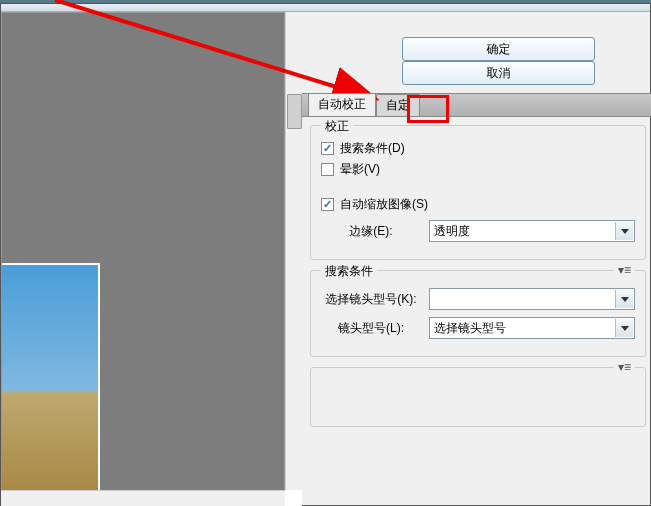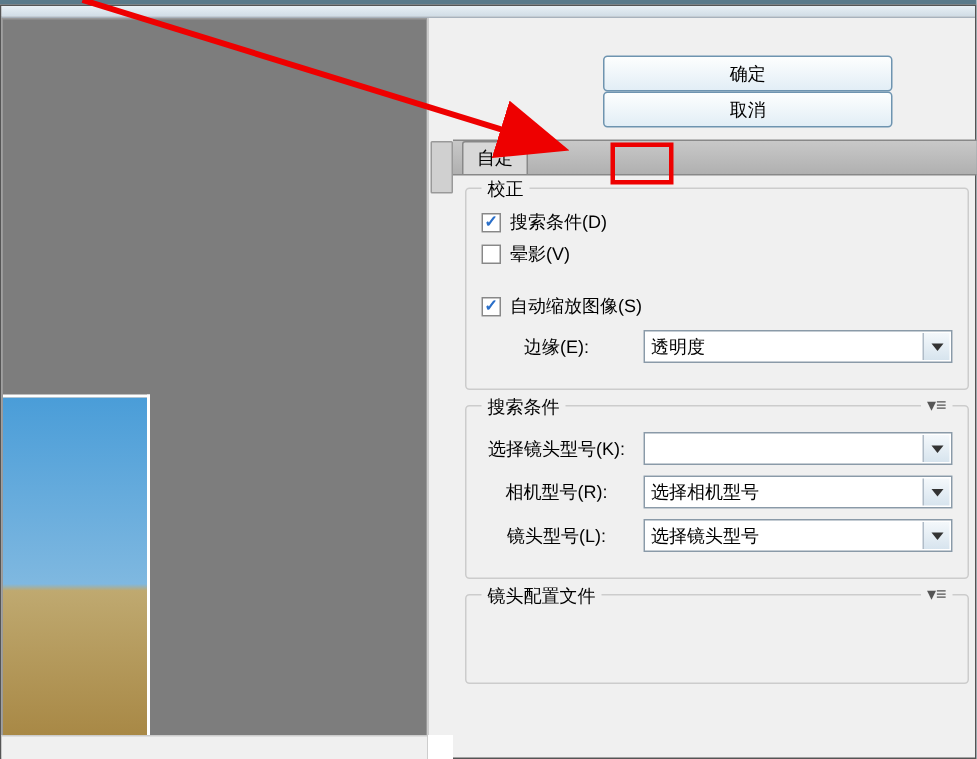--- a/index.html
+++ b/index.html
@@ -63,20 +63,21 @@
       <div class="scroll-h"></div>
     </div>
 
     <div class="right-col">
       <div class="btn-row">
         <button class="btn">确定</button>
         <button class="btn">取消</button>
       </div>
 
       <div class="tabstrip">
+        <div class="tab active">自动校正</div>
         <div class="tab">自定</div>
       </div>
 
       <div class="panel-body">
 
         <div class="group">
           <span class="group-title">校正</span>
           <div class="chk-row">
             <span class="chk checked"></span>
             <span>搜索条件(D)</span>
@@ -102,37 +103,29 @@
         <div class="group">
           <span class="group-title">搜索条件</span>
           <span class="group-menu">▾≡</span>
           <div class="field-row">
             <span class="field-label">选择镜头型号(K):</span>
             <div class="combo">
               <span class="combo-arrow"></span>
             </div>
           </div>
           <div class="field-row">
-            <span class="field-label">相机型号(R):</span>
-            <div class="combo">
-              <span>选择相机型号</span>
-              <span class="combo-arrow"></span>
-            </div>
-          </div>
-          <div class="field-row">
             <span class="field-label">镜头型号(L):</span>
             <div class="combo">
               <span>选择镜头型号</span>
               <span class="combo-arrow"></span>
             </div>
           </div>
         </div>
 
         <div class="group" style="height:60px">
-          <span class="group-title">镜头配置文件</span>
           <span class="group-menu">▾≡</span>
         </div>
 
       </div>
     </div>
   </div>
 </div>
 
 <svg class="arrow-svg" width="651" height="506">
   <defs>

